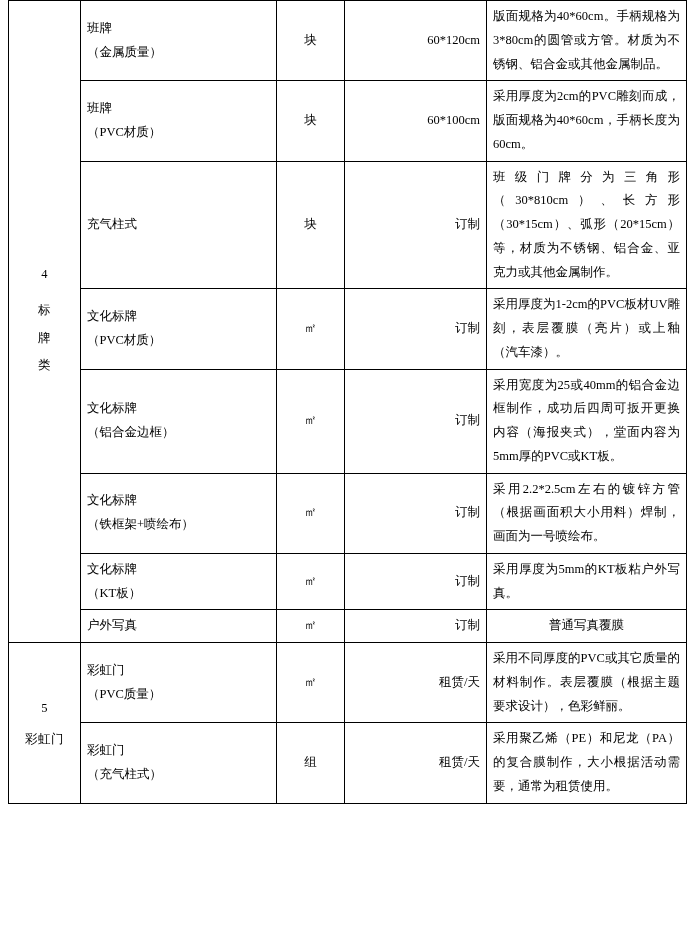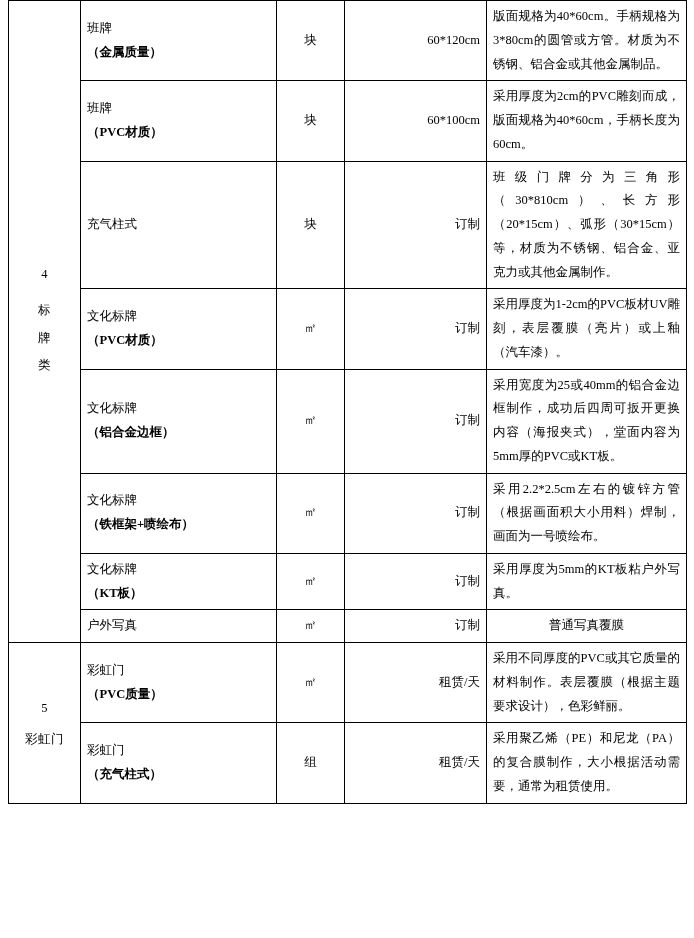--- a/index.html
+++ b/index.html
@@ -53,21 +53,21 @@
     display: block;
     line-height: 2.2;
   }
   td.cat.compact .cat-char {
     line-height: 1.5;
   }
   td.name {
     font-size: 13px;
   }
   td.name .line1 { display: block; }
-  td.name .line2 { display: block; font-weight: bold; }
+  td.name .line2 { display: block; }
   td.unit {
     text-align: center;
     font-size: 12.5px;
   }
   td.spec {
     text-align: right;
     font-size: 12.5px;
   }
   td.desc {
     text-align: justify;
@@ -116,21 +116,21 @@
         <td class="spec">60*100cm</td>
         <td class="desc">采用厚度为2cm的PVC雕刻而成，版面规格为40*60cm，手柄长度为60cm。</td>
       </tr>
       <tr>
         <td class="name">
           <span class="line1">充气柱式</span>
           <span class="line2"></span>
         </td>
         <td class="unit">块</td>
         <td class="spec">订制</td>
-        <td class="desc">班级门牌分为三角形（30*810cm）、长方形（20*15cm）、弧形（30*15cm）等，材质为不锈钢、铝合金、亚克力或其他金属制作。</td>
+        <td class="desc">班级门牌分为三角形（30*810cm）、长方形（30*15cm）、弧形（20*15cm）等，材质为不锈钢、铝合金、亚克力或其他金属制作。</td>
       </tr>
       <tr>
         <td class="name">
           <span class="line1">文化标牌</span>
           <span class="line2">（PVC材质）</span>
         </td>
         <td class="unit">㎡</td>
         <td class="spec">订制</td>
         <td class="desc">采用厚度为1-2cm的PVC板材UV雕刻，表层覆膜（亮片）或上釉（汽车漆）。</td>
       </tr>

